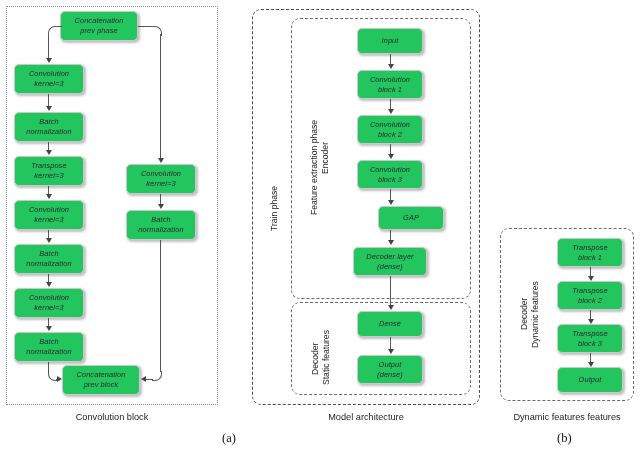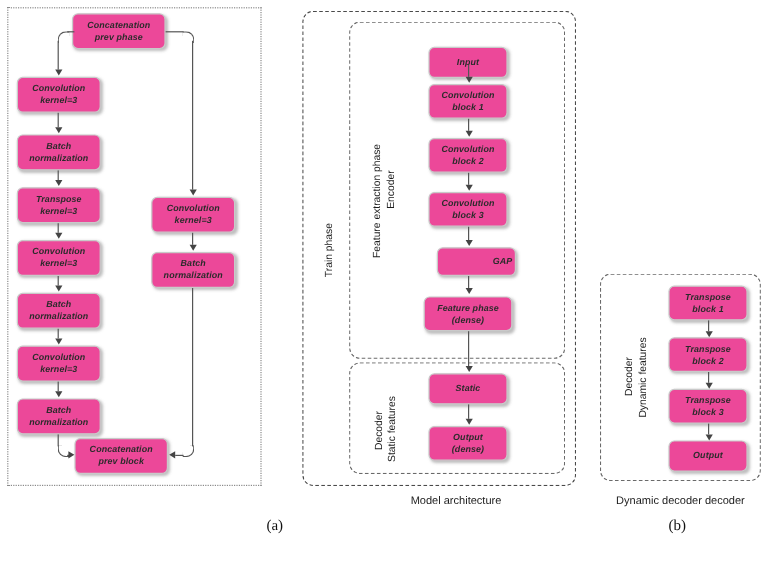--- a/index.html
+++ b/index.html
@@ -9,32 +9,32 @@
   .canvas{position:absolute;left:0;top:0;width:640px;height:474px;}
 
   
   .frame{position:absolute;box-sizing:border-box;background:transparent;}
   .frame-dotted{border:1px dotted #8a8a8a;}
   .frame-dashed{border:1px dashed #4a4a4a;border-radius:9px;}
   .frame-dashdot{border:1px dashed #6a6a6a;border-radius:9px;}
 
   
   .node{position:absolute;box-sizing:border-box;
-        background:#ec4899;
+        background:#22c55e;
         border:1px solid #c9c9c9;
         border-radius:5px;
         box-shadow:1.5px 1.5px 2.5px rgba(110,110,110,0.45);
         display:flex;align-items:center;justify-content:center;
         text-align:center;
         font-style:italic;
         font-size:7.4px;
         line-height:1.32;
         color:#2b2b2b;
         letter-spacing:.1px;
-        padding:1px 2px;font-weight:bold;}
+        padding:1px 2px;}
   .node span{display:block;}
 
   
   .ln{position:absolute;background:#555;}
   .ln-v{width:1px;}
   .ln-h{height:1px;}
   .arw{position:absolute;width:0;height:0;
        border-left:3.2px solid transparent;
        border-right:3.2px solid transparent;}
   .arw-down{border-top:5px solid #444;}
@@ -178,38 +178,39 @@
   <div class="arw arw-right" style="left:57px;top:376px;"></div>
 
   <div class="ln ln-v" style="left:160px;top:194px;height:10px;"></div>
   <div class="arw arw-down" style="left:157.5px;top:204px;"></div>
 
   <div class="ln ln-v" style="left:160px;top:240px;height:132px;"></div>
   <div class="elbow elbow-br" style="left:152px;top:371px;width:9px;height:9px;"></div>
   <div class="ln ln-h" style="left:146px;top:379px;width:7px;"></div>
   <div class="arw" style="left:141px;top:376px;width:0;height:0;border-right:5px solid #444;border-top:3.2px solid transparent;border-bottom:3.2px solid transparent;border-left:none;"></div>
 
+  <div class="caption" style="left:6px;top:412px;width:212px;">Convolution block</div>
 
   <div class="subfig" style="left:222px;top:431px;">(a)</div>
 
   <div class="frame frame-dashed" style="left:252px;top:9px;width:228px;height:396px;"></div>
 
   <div class="frame frame-dashdot" style="left:291px;top:18px;width:180px;height:281px;"></div>
 
   <div class="frame frame-dashdot" style="left:291px;top:302px;width:180px;height:93px;"></div>
 
   <div class="vlabel" style="left:269px;top:231px;">Train phase</div>
 
   <div class="vlabel" style="left:309px;top:215px;">Feature extraction phase</div>
   <div class="vlabel" style="left:320px;top:174px;">Encoder</div>
 
   <div class="vlabel" style="left:310px;top:375px;">Decoder</div>
   <div class="vlabel" style="left:321px;top:385px;">Static features</div>
 
-  <div class="node" style="left:357px;top:39px;width:66px;height:26px;">
+  <div class="node" style="left:357px;top:28px;width:66px;height:26px;">
     <span>
         <span>Input</span>
       </span>
   </div>
 
   <div class="node" style="left:357px;top:70px;width:66px;height:29px;">
     <span>
         <span>Convolution</span>
           <span>block 1</span>
       </span>
@@ -222,36 +223,36 @@
       </span>
   </div>
 
   <div class="node" style="left:357px;top:160px;width:66px;height:29px;">
     <span>
         <span>Convolution</span>
           <span>block 3</span>
       </span>
   </div>
 
-  <div class="node" style="left:364px;top:206px;width:66px;height:24px;justify-content:flex-end;">
+  <div class="node" style="left:378px;top:206px;width:66px;height:24px;">
     <span>
         <span>GAP</span>
       </span>
   </div>
 
   <div class="node" style="left:353px;top:247px;width:74px;height:29px;">
     <span>
-        <span>Feature phase</span>
+        <span>Decoder layer</span>
           <span>(dense)</span>
       </span>
   </div>
 
   <div class="node" style="left:357px;top:311px;width:66px;height:26px;">
     <span>
-        <span>Static</span>
+        <span>Dense</span>
       </span>
   </div>
 
   <div class="node" style="left:357px;top:355px;width:66px;height:29px;">
     <span>
         <span>Output</span>
           <span>(dense)</span>
       </span>
   </div>
 
@@ -269,21 +270,21 @@
 
   <div class="ln ln-v" style="left:390px;top:230px;height:10px;"></div>
   <div class="arw arw-down" style="left:387.5px;top:240px;"></div>
 
   <div class="ln ln-v" style="left:390px;top:276px;height:29px;"></div>
   <div class="arw arw-down" style="left:387.5px;top:305px;"></div>
 
   <div class="ln ln-v" style="left:390px;top:337px;height:12px;"></div>
   <div class="arw arw-down" style="left:387.5px;top:349px;"></div>
 
-  <div class="caption" style="left:266px;top:412px;width:228px;">Model architecture</div>
+  <div class="caption" style="left:252px;top:412px;width:228px;">Model architecture</div>
 
   <div class="frame frame-dashdot" style="left:500px;top:228px;width:134px;height:173px;"></div>
 
   <div class="vlabel" style="left:519px;top:330px;">Decoder</div>
   <div class="vlabel" style="left:530px;top:348px;">Dynamic features</div>
 
   <div class="node" style="left:557px;top:238px;width:66px;height:29px;">
     <span>
         <span>Transpose</span>
           <span>block 1</span>
@@ -312,17 +313,17 @@
 
   <div class="ln ln-v" style="left:590px;top:267px;height:9px;"></div>
   <div class="arw arw-down" style="left:587.5px;top:276px;"></div>
 
   <div class="ln ln-v" style="left:590px;top:310px;height:9px;"></div>
   <div class="arw arw-down" style="left:587.5px;top:319px;"></div>
 
   <div class="ln ln-v" style="left:590px;top:353px;height:9px;"></div>
   <div class="arw arw-down" style="left:587.5px;top:362px;"></div>
 
-  <div class="caption" style="left:497px;top:412px;width:140px;">Dynamic decoder decoder</div>
+  <div class="caption" style="left:497px;top:412px;width:140px;">Dynamic features features</div>
 
   <div class="subfig" style="left:557px;top:431px;">(b)</div>
 
 </div>
 
 </body></html>

